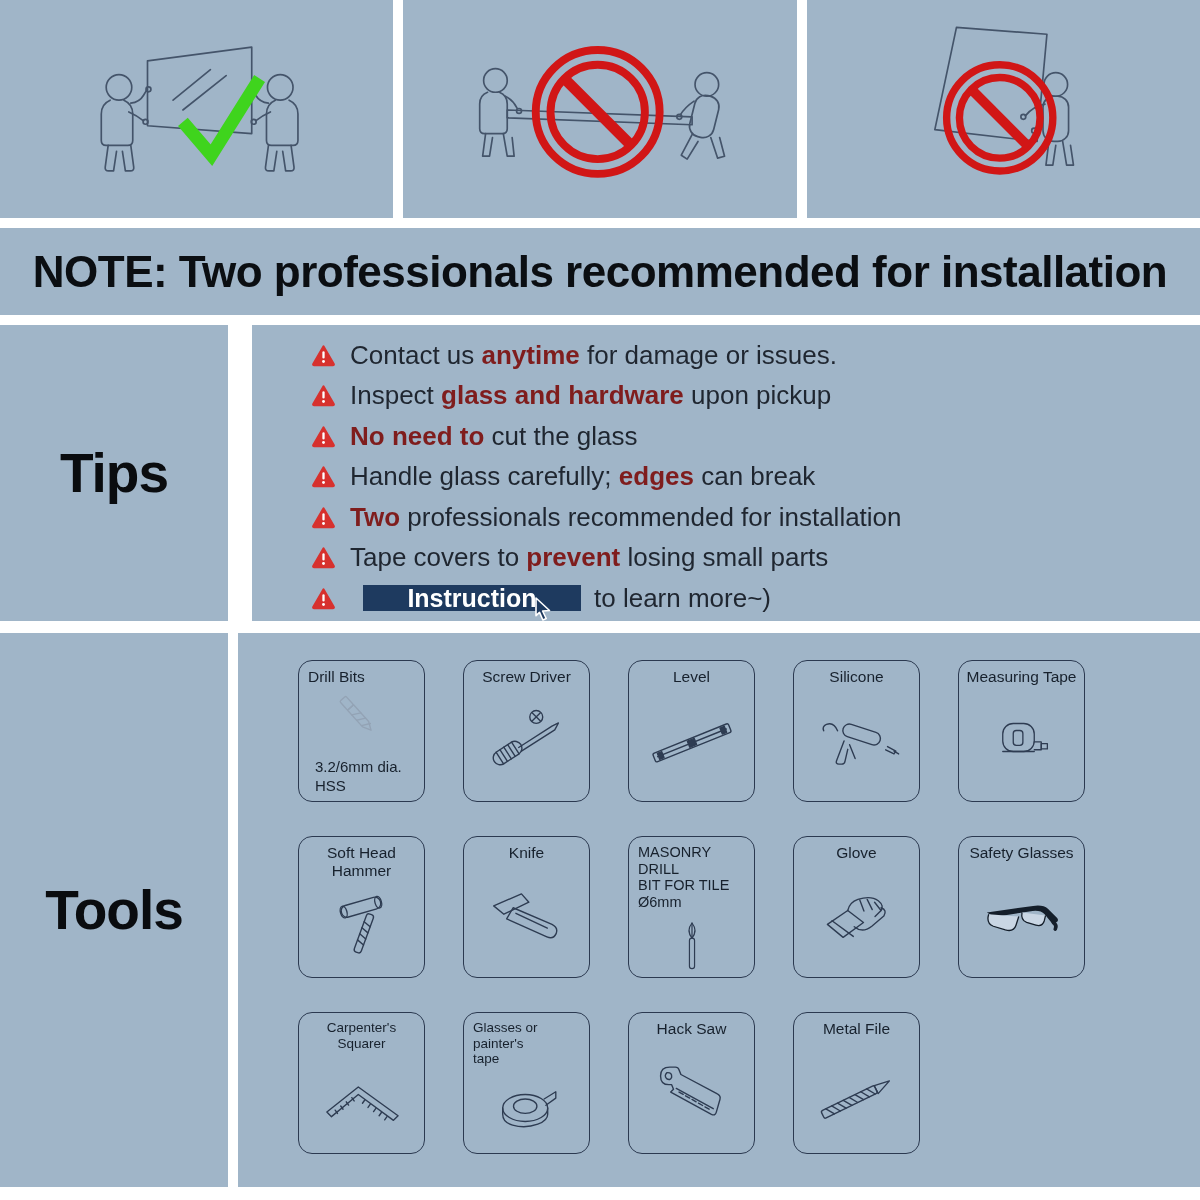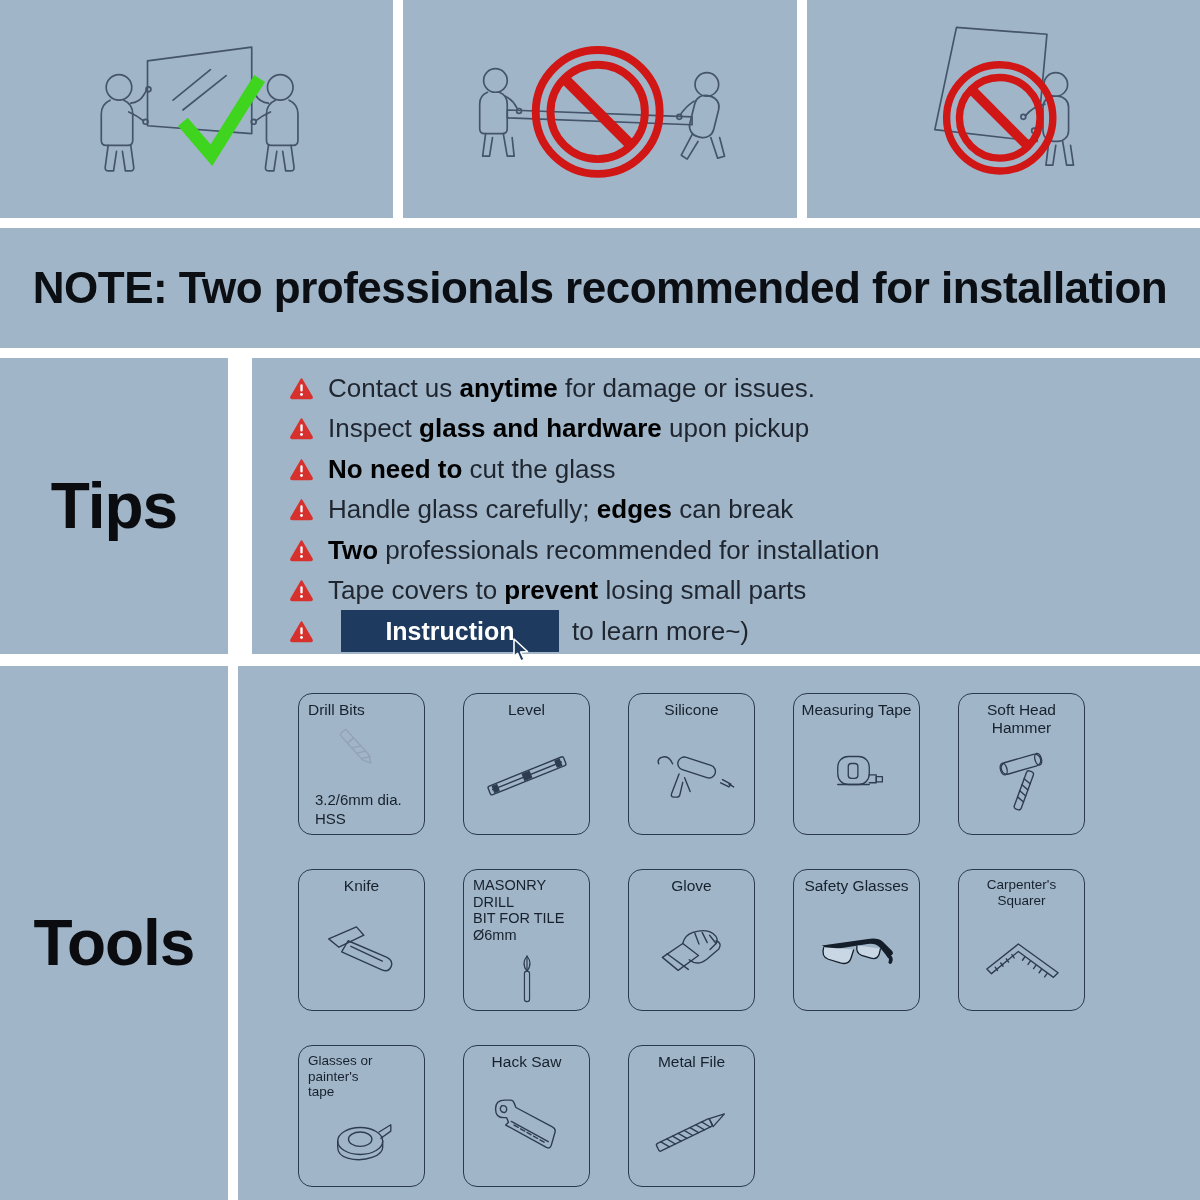--- a/index.html
+++ b/index.html
@@ -19,42 +19,42 @@
   .page{ width:1200px; height:1200px; background:#fff; }
 
   
   .top-row{ height:218px; display:flex; gap:10px; margin-bottom:10px; }
   .panel{ flex:1; background:var(--blue); position:relative; overflow:hidden; }
   .panel svg{ width:100%; height:100%; display:block; }
   .fig{ fill:none; stroke:var(--stroke); stroke-width:1.7; stroke-linecap:round; stroke-linejoin:round; }
 
   
   .note-banner{
-    height:120px; background:var(--blue); margin-bottom:10px;
+    height:87px; background:var(--blue); margin-bottom:10px;
     display:flex; align-items:center; justify-content:center;
     font-size:44px; font-weight:700; color:#0b0e12; letter-spacing:-0.5px;
   }
 
   
   .section{ display:flex; }
   .label-col{
     width:228px; background:var(--blue); flex:none;
     display:flex; align-items:center; justify-content:center;
   }
-  .label-col h1{ font-size:64px; font-weight:700; color:#0a0c0f; letter-spacing:-1px; }
+  .label-col h1{ font-size:55px; font-weight:700; color:#0a0c0f; letter-spacing:-1px; }
   .content{ flex:1; background:var(--blue); margin-left:10px; }
 
   .tips-section{ height:296px; margin-bottom:12px; }
-  .tips-content{ padding:10px 10px 0 38px;margin-left:24px; }
+  .tips-content{ padding:10px 10px 0 60px;margin-left:24px; }
   .tip-row{ height:40.5px; display:flex; align-items:center; font-size:26px; color:#1f2630; white-space:pre; }
   .tip-row .warn{ width:23px; height:23px; flex:none; margin-right:15px; }
-  .tip-row .b{ font-weight:700; color:#000000; }
+  .tip-row .b{ font-weight:700; color:#7f1d1d; }
   .instr-btn{
     position:relative; display:inline-flex; align-items:center; justify-content:center;
-    width:218px; height:42px; margin:0 13px; background:var(--navy);
+    width:218px; height:26px; margin:0 13px; background:var(--navy);
     color:#fff; font-weight:700; font-size:25px; cursor:pointer;
   }
   .instr-btn .cursor{ position:absolute; right:28px; bottom:-10px; width:20px; height:24px; }
 
   .tools-section{ height:554px; }
   .tools-grid{
     padding:27px 0 0 60px;
     display:grid;
     grid-template-columns:repeat(5,127px);
     grid-auto-rows:142px;
@@ -230,20 +230,36 @@
                 <rect x="45.5" y="6" width="9" height="13" rx="1.5"></rect>
                 <path d="M45.5 19 h9 v25 l-4.5 9 -4.5 -9 z"></path>
                 <path d="M45.5 26 l9 5 M45.5 34 l9 5 M45.5 42 l9 5"></path>
               </g>
             </svg>
           </div>
           <div class="card-sub">3.2/6mm dia.
 HSS</div>
         </div>
         <div class="tool-card">
+          <div class="card-title align-center">Screw Driver</div>
+          <div class="card-icon">
+            <svg viewBox="0 0 100 80" width="94" height="74">
+              <g class="ln">
+                <circle cx="60" cy="14" r="7"></circle>
+                <path d="M55.5 9.5 l9 9 M64.5 9.5 l-9 9"></path>
+                <path d="M41 47 L77 24 M44 51 L80 28 M77 24 l7 -3.5 -4 7.5"></path>
+                <g transform="rotate(-33 29 53)">
+                  <rect x="12" y="45.5" width="34" height="15" rx="7.5"></rect>
+                  <path d="M19 45.5 v15 M24 45.5 v15 M29 45.5 v15 M34 45.5 v15 M39 45.5 v15"></path>
+                </g>
+              </g>
+            </svg>
+          </div>
+        </div>
+        <div class="tool-card">
           <div class="card-title align-center">Level</div>
           <div class="card-icon">
             <svg viewBox="0 0 100 80" width="94" height="74">
               <g class="ln" transform="rotate(-22 50 42)">
                 <rect x="6" y="37" width="88" height="10" rx="2"></rect>
                 <path d="M10 42 h80"></path>
                 <rect x="46" y="38.5" width="8" height="7" fill="#2e3c52"></rect>
                 <rect x="11" y="38.5" width="5" height="7" fill="#2e3c52"></rect>
                 <rect x="84" y="38.5" width="5" height="7" fill="#2e3c52"></rect>
               </g>

